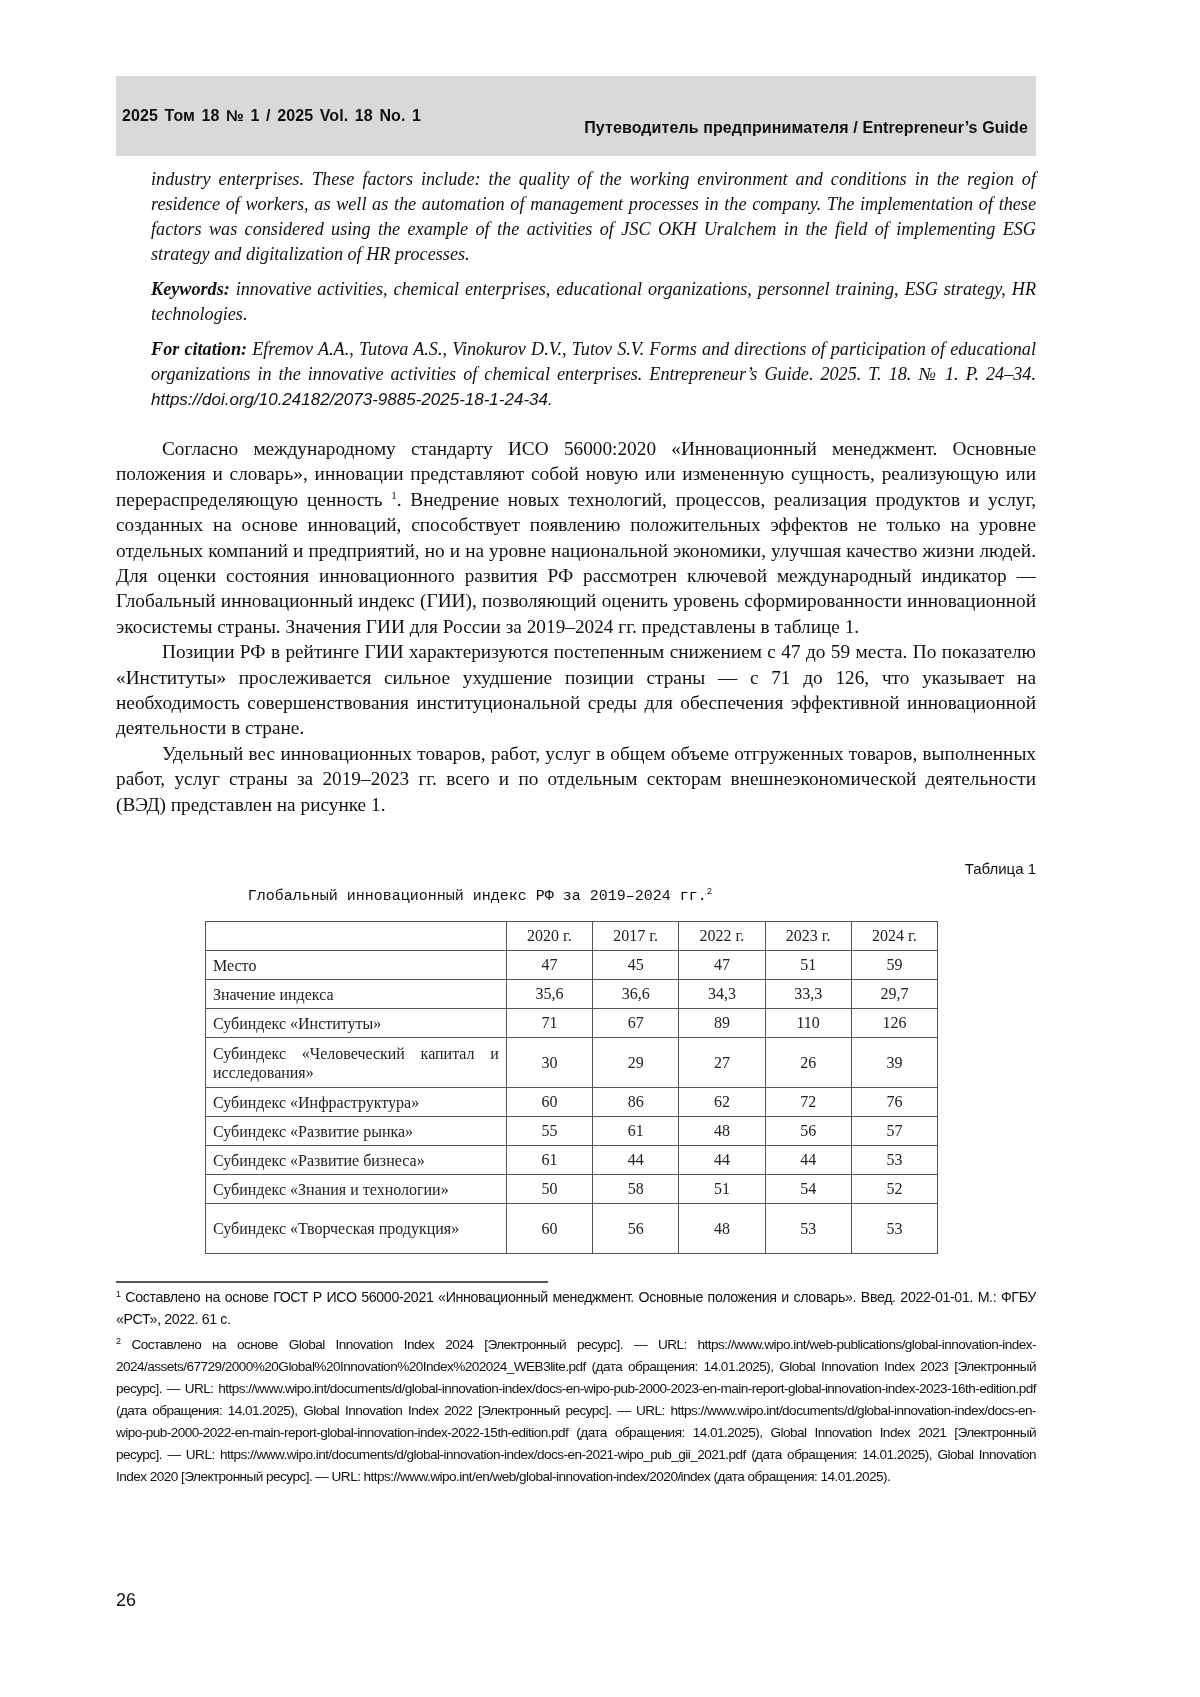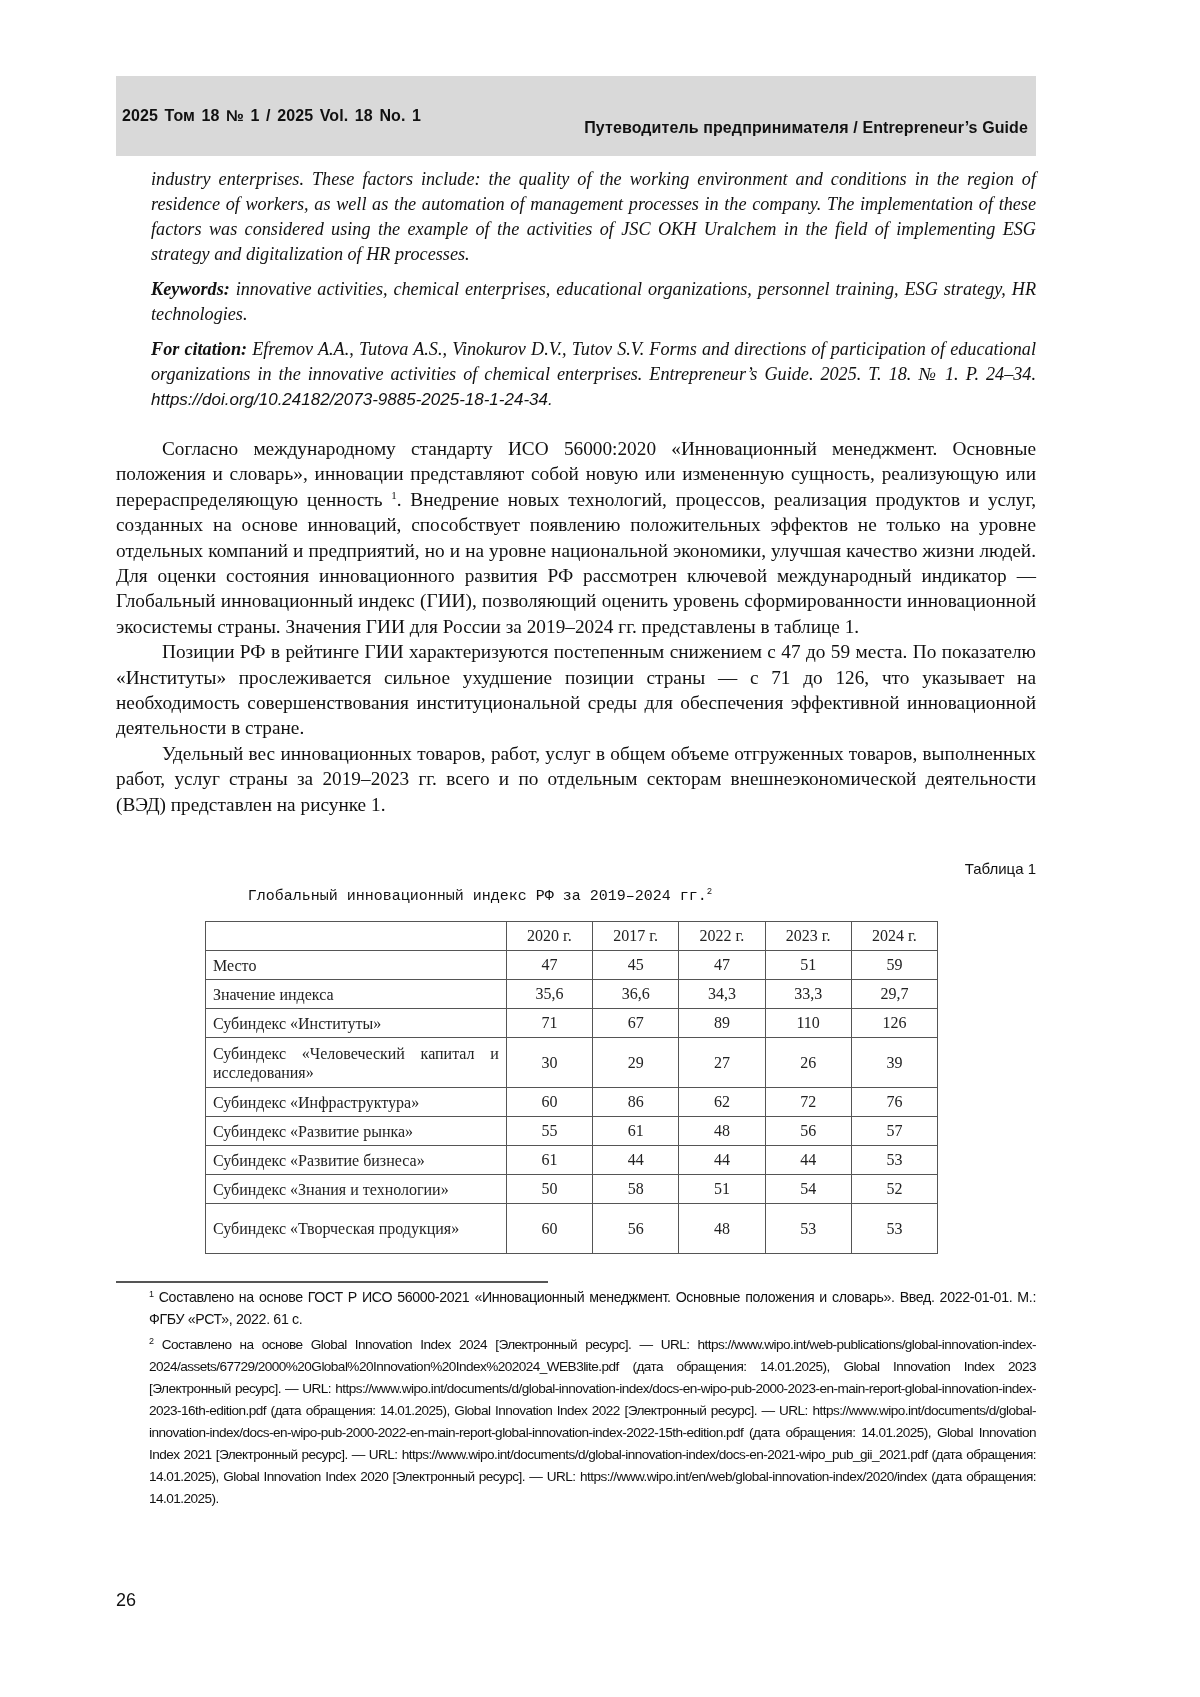--- a/index.html
+++ b/index.html
@@ -62,21 +62,21 @@
     table.gii col.cn { width: 86px; }
 
     .fn-rule {
       position: absolute; left: 116px; top: 1281px; width: 432px; height: 1.5px; background: #555;
     }
     .footnotes {
       position: absolute; left: 116px; top: 1286px; width: 920px;
       font-family: "Liberation Sans", sans-serif; font-size: 14.2px; line-height: 22px;
       text-align: justify; color: #111; letter-spacing: -0.35px;
     }
-    .footnotes p { margin-bottom: 4px; margin-left: 33px; }
+    .footnotes p { margin-bottom: 4px; }
     .footnotes sup { font-size: 9px; vertical-align: 5px; line-height: 0; }
     .footnotes .fn2 { font-size: 13.6px; letter-spacing: -0.55px; }
 
     .page-number {
       position: absolute; left: 116px; top: 1590px;
       font-family: "Liberation Sans", sans-serif; font-size: 18px; color: #111;
     }
   </style>
 </head>
 <body>

